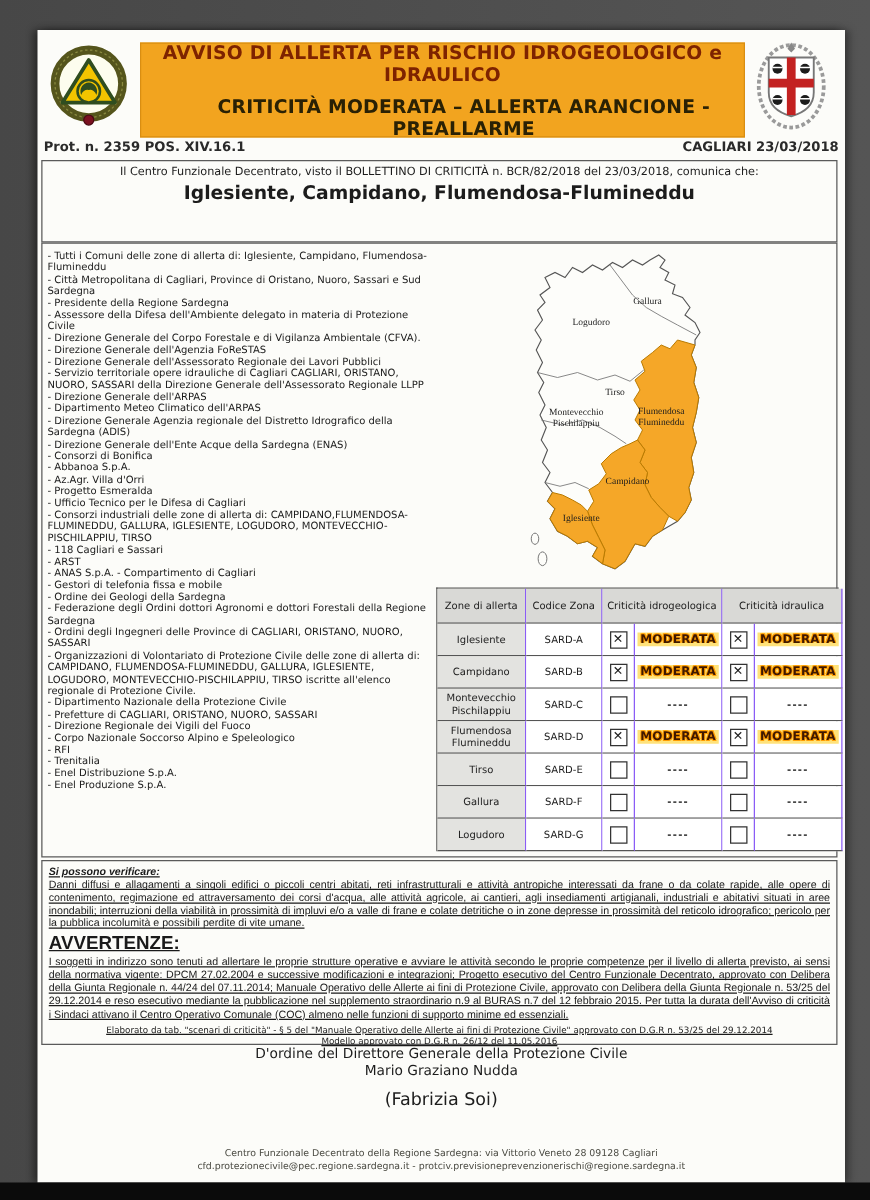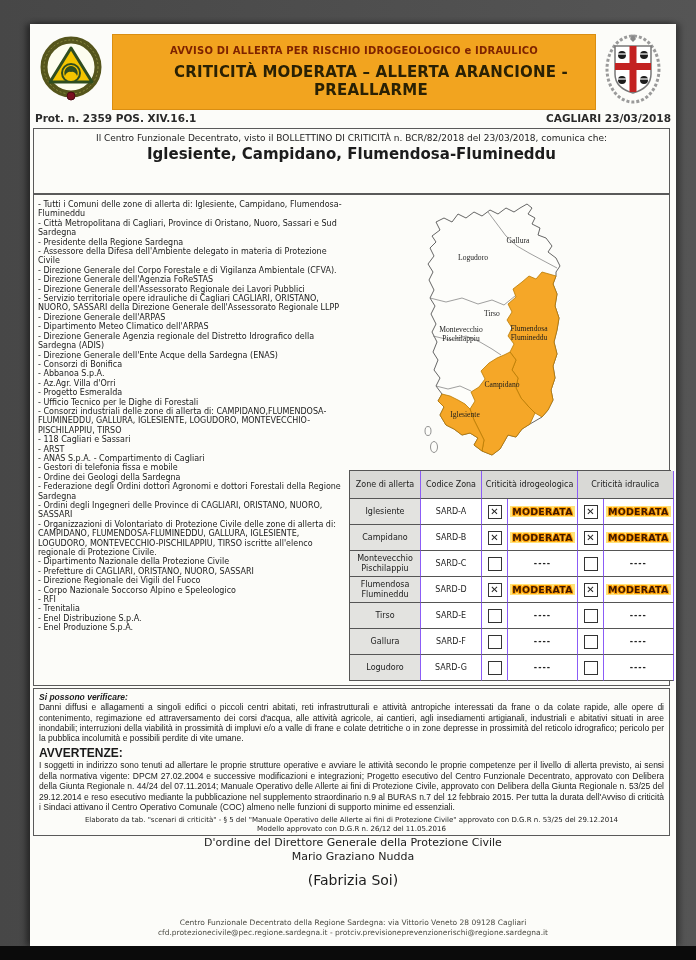--- a/index.html
+++ b/index.html
@@ -4,21 +4,21 @@
 <style>
   html,body{margin:0;padding:0;background:#222;}
   .stage{position:relative;width:696px;height:960px;background:linear-gradient(90deg,#474747,#555555);overflow:hidden;
          font-family:"DejaVu Sans",sans-serif;color:#1c1c1c;}
   .bottom-strip{position:absolute;left:0;top:946px;width:696px;height:14px;background:#0b0b0b;}
   .page{position:absolute;left:30px;top:24px;width:646px;height:922px;background:#fcfcf9;
         box-shadow:-4px 0 6px rgba(0,0,0,.45), 4px 0 6px rgba(0,0,0,.35);}
   
   .banner{position:absolute;left:82px;top:10px;width:482px;height:74px;background:#f2a41f;border:1px solid #d98e12;
           display:flex;flex-direction:column;align-items:center;justify-content:center;gap:7px;text-align:center;}
-  .banner .l1{font-size:10px;font-weight:bold;color:#7e2300;letter-spacing:.2px;}
+  .banner .l1{font-size:15px;font-weight:bold;color:#7e2300;letter-spacing:.2px;}
   .banner .l2{font-size:15px;font-weight:bold;color:#2a2104;letter-spacing:.2px;padding-left:34px;}
   .logo-left{position:absolute;left:8px;top:12px;}
   .logo-right{position:absolute;left:572px;top:8px;}
   .prot-row{position:absolute;left:5px;top:88px;width:636px;display:flex;justify-content:space-between;
             font-size:10.5px;font-weight:bold;color:#2a2a2a;}
   
   .intro{position:absolute;left:3px;top:104px;width:637px;height:66px;border:1px solid #5a5a5a;box-sizing:border-box;
          text-align:center;padding:3px 4px;}
   .intro .i1{font-size:9px;margin-top:1px;}
   .intro .i2{font-size:10.6px;margin-top:3px;line-height:1.28;}
@@ -37,24 +37,24 @@
                 text-align:center;padding:1px 2px;box-sizing:border-box;min-height:26px;background:#fff;}
   .ztable .hcell{background:#d9d9d6;font-weight:normal;min-height:28px;line-height:1.15;}
   .ztable .zcell{background:#e3e3e0;line-height:1.15;}
   .cbx{width:12px;height:12px;border:1.4px solid #333;display:flex;align-items:center;justify-content:center;
        font-size:10px;font-weight:bold;color:#222;background:#fff;line-height:1;}
   .mod{font-weight:bold;font-size:9.5px;color:#3f1800;background:#ffe27a;padding:0 2px;
        text-shadow:.7px .7px 0 #ff9d00,-.7px -.7px 0 #ff9d00,.7px -.7px 0 #ff9d00,-.7px .7px 0 #ff9d00;letter-spacing:.2px;}
   .dash{font-weight:bold;color:#222;letter-spacing:1px;}
   
   .verify{position:absolute;left:3px;top:664px;width:637px;height:148px;border:1px solid #5a5a5a;box-sizing:border-box;
-          padding:3px 5px;font-family:"Liberation Sans",sans-serif;font-size:8.5px;line-height:1.22;color:#1a1a1a;}
+          padding:3px 5px;font-family:"Liberation Sans",sans-serif;font-size:8.5px;line-height:1.22;color:#1a1a1a;text-decoration:underline;}
   .verify .vt{font-weight:bold;font-style:italic;}
   .verify .body{text-align:justify;}
-  .verify .at{font-weight:bold;font-size:12px;margin-top:2px;}
+  .verify .at{font-weight:bold;font-size:15px;margin-top:2px;}
   .verify .notes{margin-top:4px;text-align:center;font-size:7px;line-height:1.3;font-family:"DejaVu Sans",sans-serif;color:#222;}
   
   .sig{position:absolute;left:0;top:812px;width:646px;text-align:center;font-size:11px;line-height:1.3;}
   .sig .small{font-size:14px;margin-top:6px;}
   .footer{position:absolute;left:0;top:894px;width:646px;text-align:center;font-size:7.5px;line-height:1.35;color:#4a4a42;}
 </style>
 </head>
 <body>
 
 <div class="stage">
@@ -120,21 +120,21 @@
         <div class="li">- Direzione Generale dell'Assessorato Regionale dei Lavori Pubblici</div>
         <div class="li">- Servizio territoriale opere idrauliche di Cagliari CAGLIARI, ORISTANO, NUORO, SASSARI della Direzione Generale dell'Assessorato Regionale LLPP</div>
         <div class="li">- Direzione Generale dell'ARPAS</div>
         <div class="li">- Dipartimento Meteo Climatico dell'ARPAS</div>
         <div class="li">- Direzione Generale Agenzia regionale del Distretto Idrografico della Sardegna (ADIS)</div>
         <div class="li">- Direzione Generale dell'Ente Acque della Sardegna (ENAS)</div>
         <div class="li">- Consorzi di Bonifica</div>
         <div class="li">- Abbanoa S.p.A.</div>
         <div class="li">- Az.Agr. Villa d'Orri</div>
         <div class="li">- Progetto Esmeralda</div>
-        <div class="li">- Ufficio Tecnico per le Dighe di Forestali</div>
+        <div class="li">- Ufficio Tecnico per le Difesa di Cagliari</div>
         <div class="li">- Consorzi industriali delle zone di allerta di: CAMPIDANO,FLUMENDOSA-FLUMINEDDU, GALLURA, IGLESIENTE, LOGUDORO, MONTEVECCHIO-PISCHILAPPIU, TIRSO</div>
         <div class="li">- 118 Cagliari e Sassari</div>
         <div class="li">- ARST</div>
         <div class="li">- ANAS S.p.A. - Compartimento di Cagliari</div>
         <div class="li">- Gestori di telefonia fissa e mobile</div>
         <div class="li">- Ordine dei Geologi della Sardegna</div>
         <div class="li">- Federazione degli Ordini dottori Agronomi e dottori Forestali della Regione Sardegna</div>
         <div class="li">- Ordini degli Ingegneri delle Province di CAGLIARI, ORISTANO, NUORO, SASSARI</div>
         <div class="li">- Organizzazioni di Volontariato di Protezione Civile delle zone di allerta di: CAMPIDANO, FLUMENDOSA-FLUMINEDDU, GALLURA, IGLESIENTE, LOGUDORO, MONTEVECCHIO-PISCHILAPPIU, TIRSO iscritte all'elenco regionale di Protezione Civile.</div>
         <div class="li">- Dipartimento Nazionale della Protezione Civile</div>

